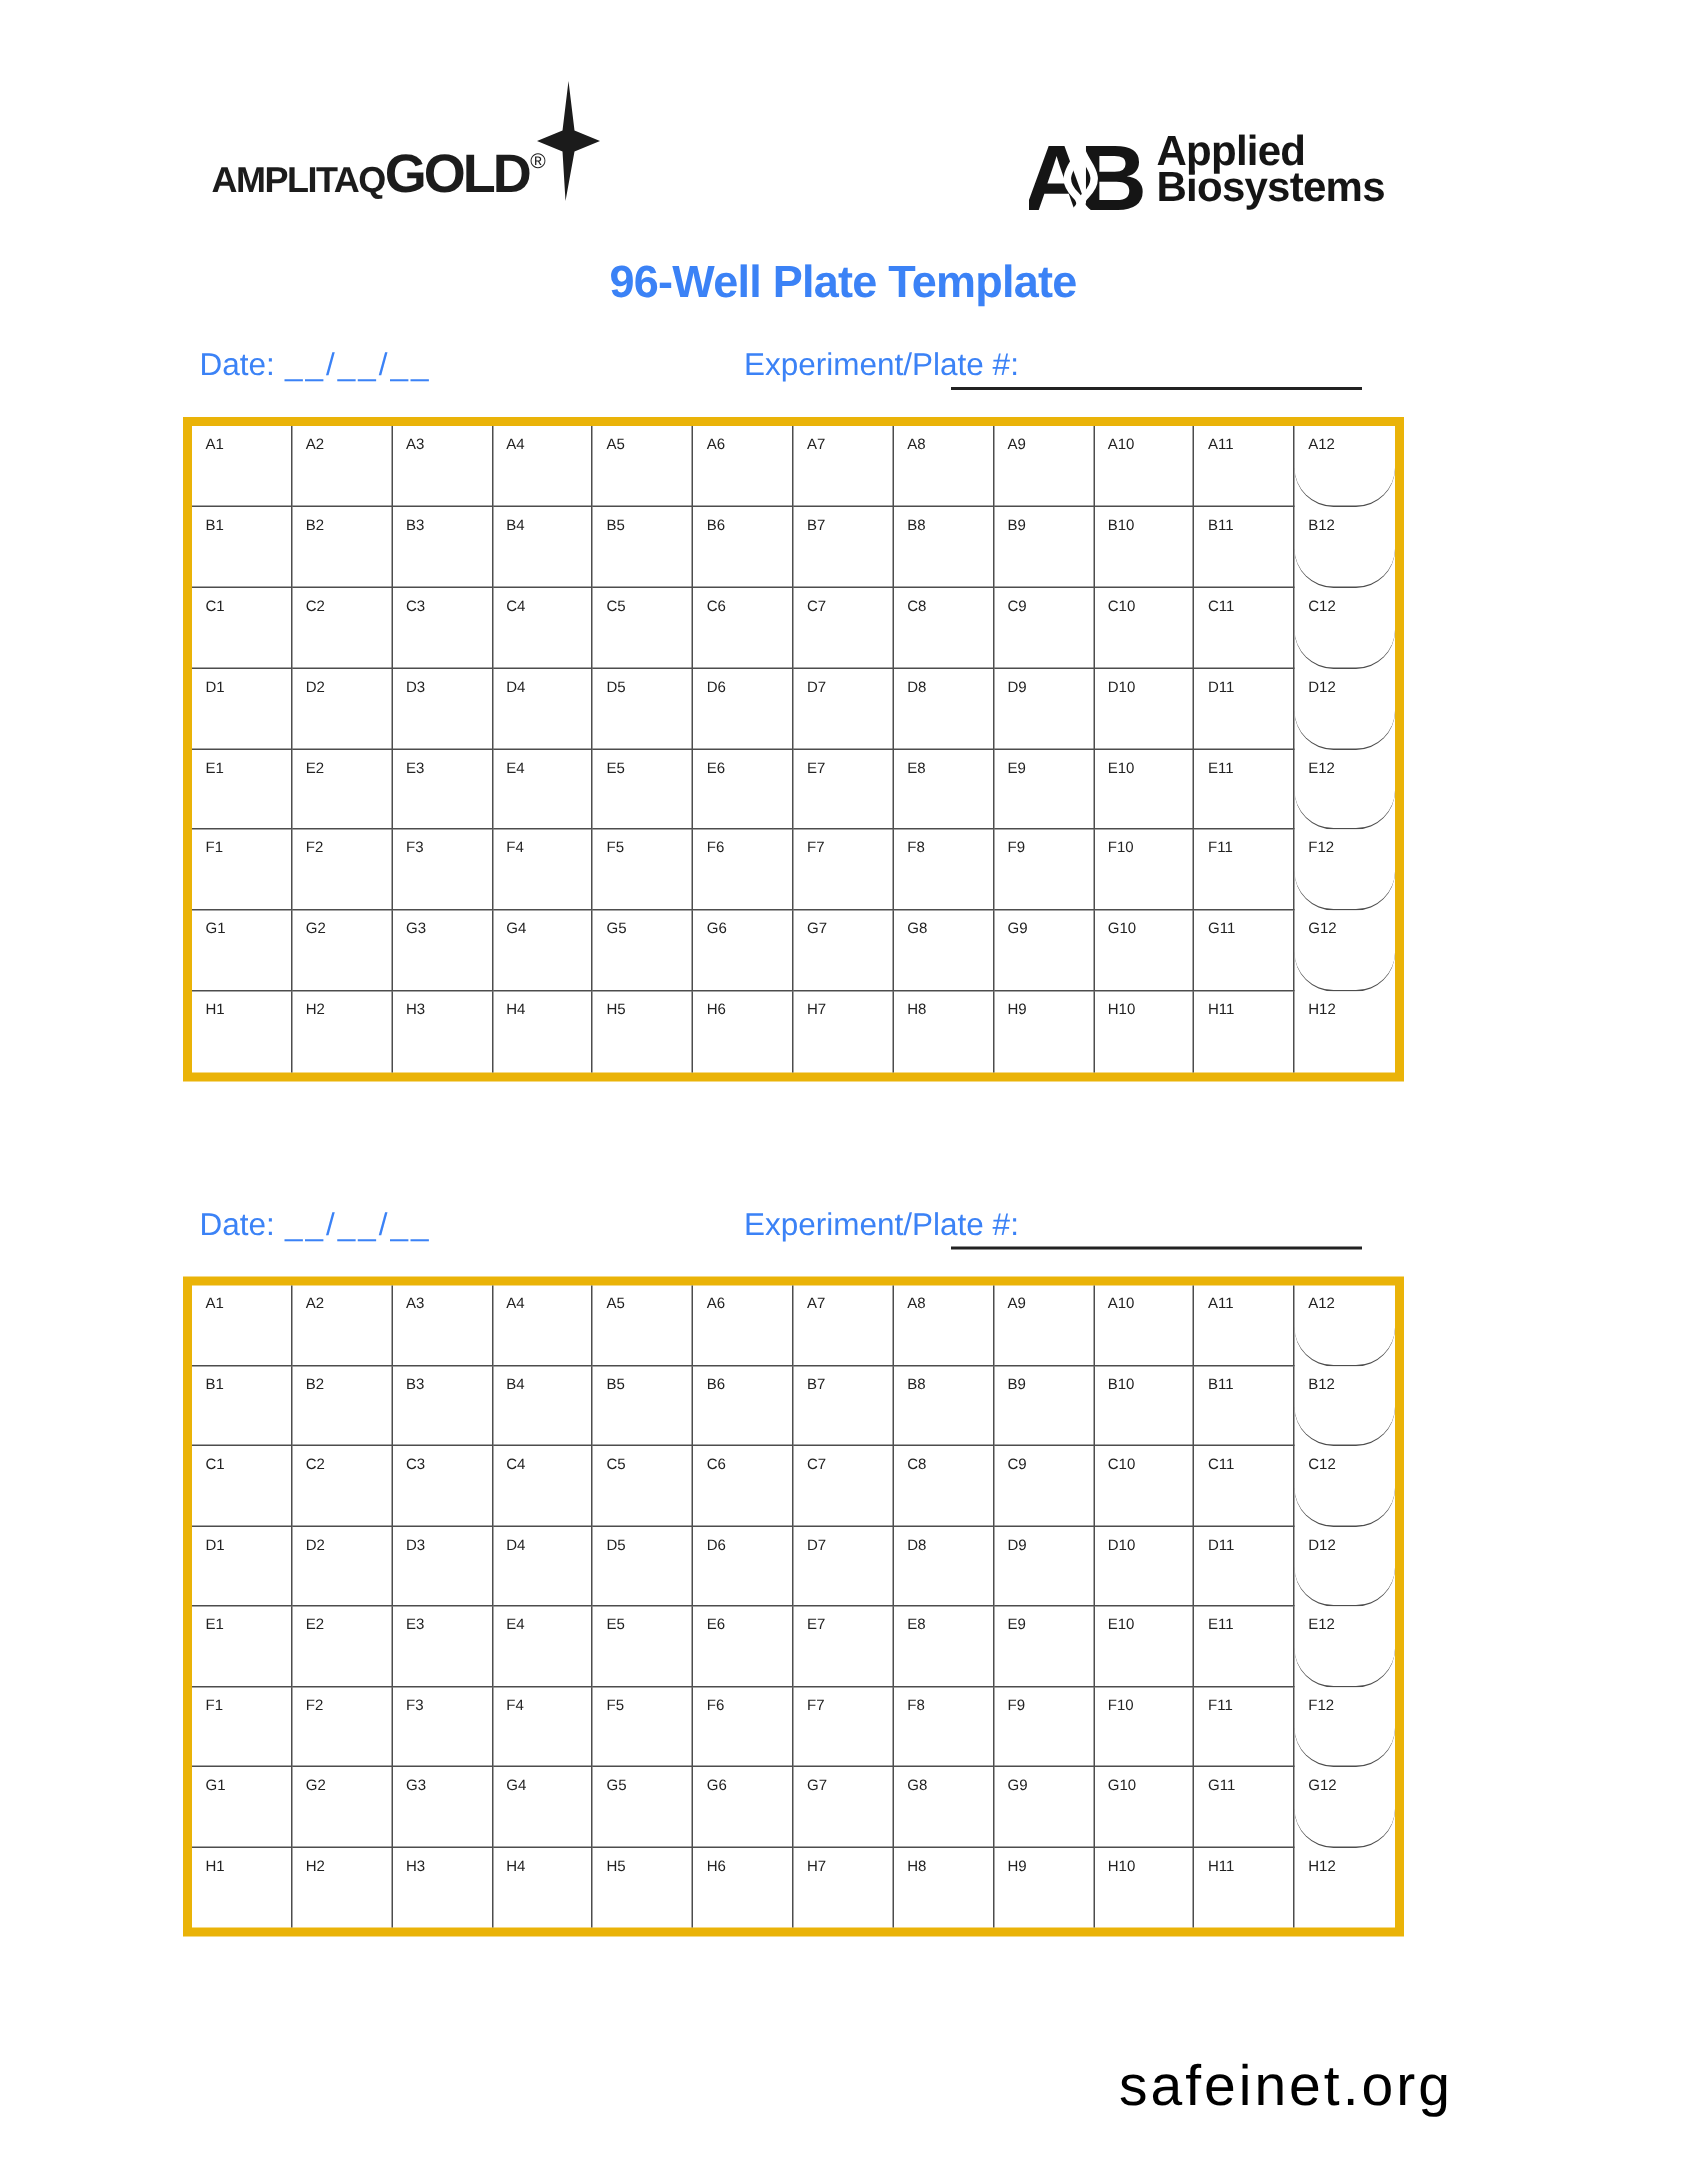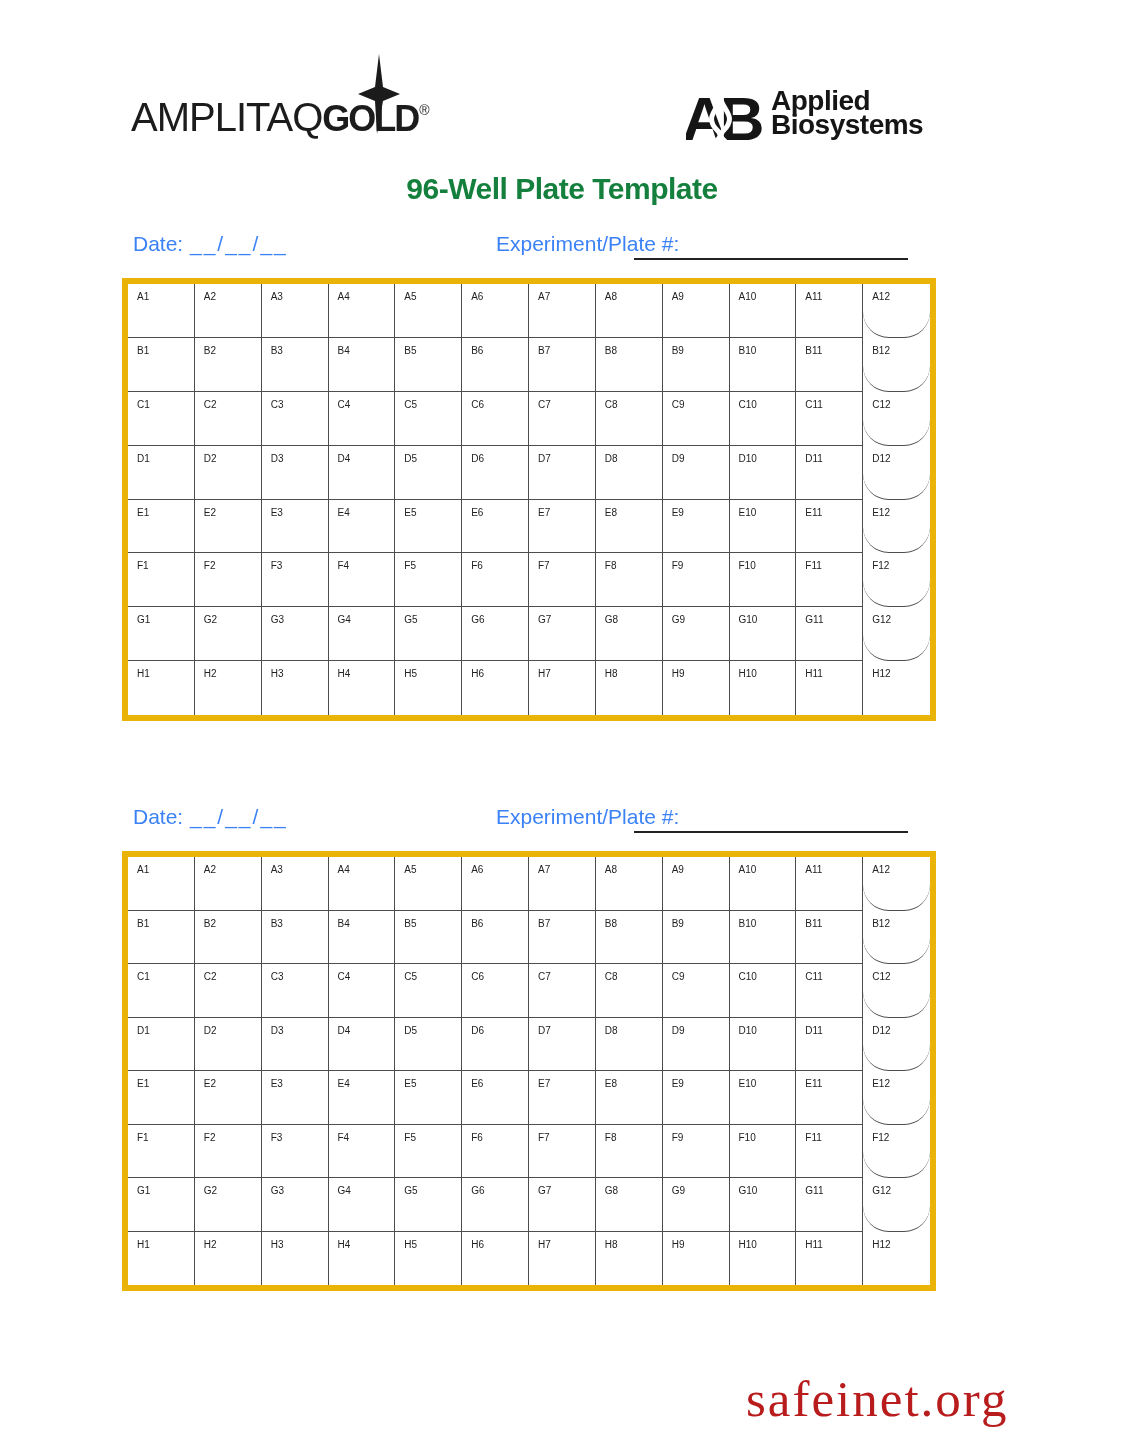--- a/index.html
+++ b/index.html
@@ -8,33 +8,33 @@
     width:1124px;height:1455px;
     background:#ffffff;
     font-family:"Liberation Sans",sans-serif;
     color:#1a1a1a;
     overflow:hidden;
     margin:0 auto;
   }
 
   
   .amplitaq{position:absolute;left:131px;top:95px;white-space:nowrap;color:#1c1c1c;}
-  .amp-regular{font-size:40px;font-weight:400;letter-spacing:-1px;}
+  .amp-regular{font-size:24px;font-weight:700;letter-spacing:-1px;margin-left:10px;}
   .amp-bold{font-size:36px;font-weight:700;letter-spacing:-2px;text-align:center;}
   .amp-reg-mark{font-size:14px;position:relative;top:-16px;left:1px;font-weight:400;}
   .star-svg{position:absolute;left:227px;top:-41px;width:42px;height:80px;}
 
   .ab-logo{position:absolute;left:686px;top:84px;display:flex;align-items:center;}
   .ab-monogram{width:78px;height:54px;margin-top:4px;}
   .ab-text{margin-left:7px;font-weight:700;font-size:28px;line-height:24px;letter-spacing:-0.5px;color:#151515;}
 
   
   .doc-title{
     position:absolute;top:172px;left:0;width:100%;
-    text-align:center;font-size:30px;font-weight:700;letter-spacing:-0.5px;color:#15803d;
+    text-align:center;font-size:30px;font-weight:700;letter-spacing:-0.5px;color:#3b82f6;
   }
 
   
   .meta-row{position:absolute;left:0;width:100%;height:36px;font-size:21px;color:#3b82f6;}
   .meta-row-1{top:232px;}
   .meta-row-2{top:805px;}
   .date-label{position:absolute;left:133px;top:0;}
   .date-value{position:absolute;left:190px;top:0;letter-spacing:2px;}
   .exp-label{position:absolute;left:463px;top:0;margin-left:33px;}
   .exp-line{position:absolute;left:634px;top:1px;width:274px;height:25px;border-bottom:2px solid #222;}
@@ -59,22 +59,22 @@
   .cell:nth-child(12n){border-right:none;border-radius:26px;}
   .cell:nth-child(n+85){border-bottom:none;}
   .well-label{
     position:absolute;top:7px;left:9px;
     font-size:10px;color:#222;letter-spacing:0;
   }
 
   
   .watermark{
     position:absolute;left:746px;top:1370px;
-    font-family:Liberation Serif, serif;
-    font-size:51px;color:#b91c1c;letter-spacing:2px;
+    font-family:Liberation Sans, sans-serif;
+    font-size:38px;color:#000000;letter-spacing:2px;
     white-space:nowrap;
   }
 </style>
 </head>
 <body>
 
 <div class="page">
 
   <div class="amplitaq">
     <span class="amp-regular">AMPLITAQ</span><span class="amp-bold">GOLD</span><span class="amp-reg-mark">®</span>

